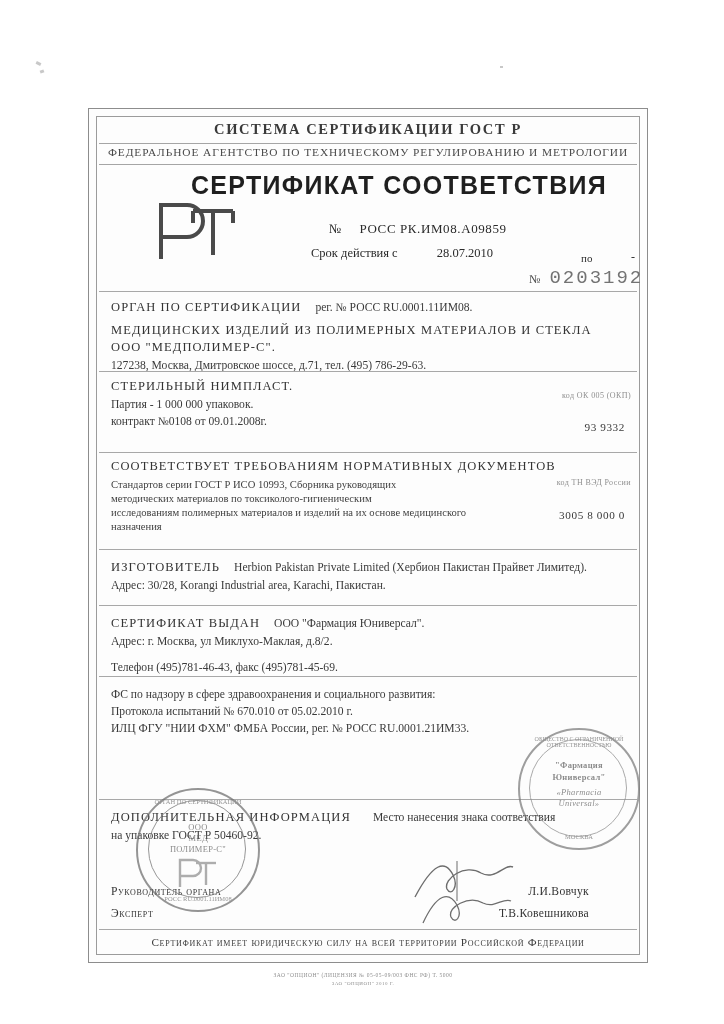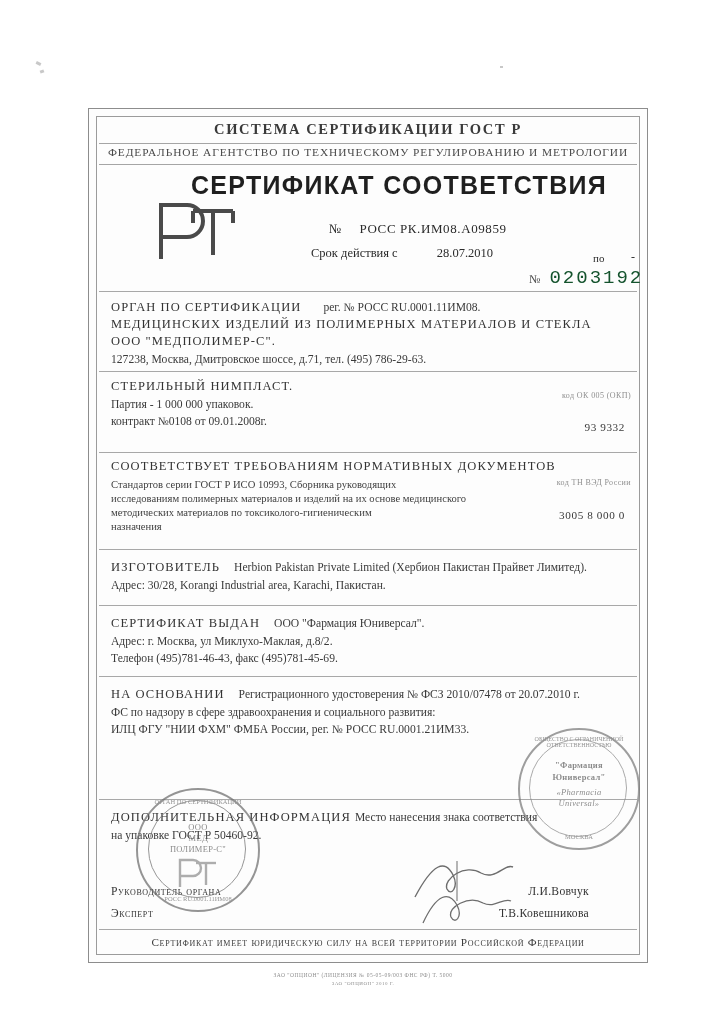--- a/index.html
+++ b/index.html
@@ -109,35 +109,35 @@
   .num-row .val { margin-left: 14px; letter-spacing: .6px; }
 
   .valid-row {
     position: absolute;
     top: 137px;
     left: 222px;
     font-size: 12.5px;
     width: 420px;
   }
   .valid-row .dt { margin-left: 36px; }
-  .valid-row .po { position: absolute; left: 282px; top: 6px; font-size: 11px; }
+  .valid-row .po { position: absolute; left: 270px; top: 6px; font-size: 11px; }
   .valid-row .dash { position: absolute; left: 320px; top: 4px; font-size: 12px; }
 
   .blank-no {
     position: absolute;
     top: 158px;
     left: 440px;
     font-size: 12px;
     color: #4a4a4a;
   }
   .blank-no .bignum {
     font-family: "Liberation Mono", monospace;
     font-size: 19px;
     letter-spacing: 2px;
-    color: #14532d;
+    color: #737373;
     margin-left: 6px;
   }
 
   .sec-rule {
     position: absolute;
     left: 10px; right: 10px;
     border-top: 1px solid #a8a8a8;
   }
 
   .block { position: absolute; left: 22px; right: 18px; }
@@ -305,79 +305,78 @@
 
   <div class="blank-no">
     <span>№</span>
     <span class="bignum">0203192</span>
   </div>
 
   <div class="sec-rule" style="top:182px;"></div>
 
   <div class="block" style="top:188px;">
     <div><span class="lbl-caps">ОРГАН ПО СЕРТИФИКАЦИИ</span>
-      <span class="txt" style="margin-left:18px;">рег. № РОСС RU.0001.11ИМ08.</span></div>
-    <div class="lbl-caps" style="margin-top:2px;">МЕДИЦИНСКИХ ИЗДЕЛИЙ ИЗ ПОЛИМЕРНЫХ МАТЕРИАЛОВ И СТЕКЛА</div>
+      <span class="txt" style="margin-left:10px;">рег. № РОСС RU.0001.11ИМ08.</span></div>
+    <div class="lbl-caps" style="margin-top:8px;">МЕДИЦИНСКИХ ИЗДЕЛИЙ ИЗ ПОЛИМЕРНЫХ МАТЕРИАЛОВ И СТЕКЛА</div>
     <div class="lbl-caps" style="margin-top:2px;">ООО "МЕДПОЛИМЕР-С".</div>
     <div class="txt" style="margin-top:3px;">127238, Москва, Дмитровское шоссе, д.71, тел. (495) 786-29-63.</div>
   </div>
 
   <div class="sec-rule" style="top:262px;"></div>
 
   <div class="block" style="top:268px;">
     <div class="lbl-caps" style="margin-top:2px;">СТЕРИЛЬНЫЙ НИМПЛАСТ.</div>
     <div class="txt" style="margin-top:3px;">Партия - 1 000 000 упаковок.</div>
     <div class="txt" style="margin-top:2px;">контракт №0108 от 09.01.2008г.</div>
   </div>
   <div class="right-note" style="top:282px;padding-left:48px;">код ОК 005 (ОКП)</div>
   <div class="right-val" style="top:312px;">93 9332</div>
 
   <div class="sec-rule" style="top:343px;"></div>
 
   <div class="block" style="top:350px;">
     <div class="lbl-caps">СООТВЕТСТВУЕТ ТРЕБОВАНИЯМ НОРМАТИВНЫХ ДОКУМЕНТОВ</div>
     <div class="txt-sm" style="margin-top:4px;">Стандартов серии ГОСТ Р ИСО 10993, Сборника руководящих</div>
+    <div class="txt-sm">методических материалов по токсиколого-гигиеническим</div>
     <div class="txt-sm">исследованиям полимерных материалов и изделий на их основе медицинского</div>
-    <div class="txt-sm">методических материалов по токсиколого-гигиеническим</div>
     <div class="txt-sm">назначения</div>
   </div>
   <div class="right-note" style="top:369px;">код ТН ВЭД России</div>
   <div class="right-val" style="top:400px;">3005 8 000 0</div>
 
   <div class="sec-rule" style="top:440px;"></div>
 
   <div class="block" style="top:448px;">
     <div><span class="lbl-caps">ИЗГОТОВИТЕЛЬ</span>
       <span class="txt" style="margin-left:10px;">Herbion Pakistan Private Limited (Хербион Пакистан Прайвет Лимитед).</span></div>
     <div class="txt" style="margin-top:3px;">Адрес: 30/28, Korangi Industrial area, Karachi, Пакистан.</div>
   </div>
 
   <div class="sec-rule" style="top:496px;"></div>
 
   <div class="block" style="top:504px;">
     <div><span class="lbl-caps">СЕРТИФИКАТ ВЫДАН</span>
       <span class="txt" style="margin-left:10px;">ООО "Фармация Юниверсал".</span></div>
     <div class="txt" style="margin-top:3px;">Адрес: г. Москва, ул Миклухо-Маклая, д.8/2.</div>
-    <div class="txt" style="margin-top:2px;">Телефон (495)781-46-43, факс (495)781-45-69.</div>
+    <div class="txt" style="margin-top:11px;">Телефон (495)781-46-43, факс (495)781-45-69.</div>
   </div>
 
   <div class="sec-rule" style="top:567px;"></div>
 
   <div class="block" style="top:575px;">
-    <div><span class="lbl-caps">НА ОСНОВАНИИ</span>
-      <span class="txt" style="margin-left:10px;">Регистрационного удостоверения № ФСЗ 2010/07478 от 20.07.2010 г.</span></div>
     <div class="txt" style="margin-top:3px;">ФС по надзору в сфере здравоохранения и социального развития:</div>
+    <div class="txt" style="margin-top:2px;">Протокола испытаний № 670.010 от 05.02.2010 г.</div>
     <div class="txt" style="margin-top:2px;">ИЛЦ ФГУ "НИИ ФХМ" ФМБА России, рег. № РОСС RU.0001.21ИМ33.</div>
   </div>
 
   <div class="sec-rule" style="top:690px;"></div>
 
   <div class="block" style="top:698px;">
     <div><span class="lbl-caps">ДОПОЛНИТЕЛЬНАЯ ИНФОРМАЦИЯ</span>
-      <span class="txt" style="margin-left:0;">Место нанесения знака соответствия</span></div>
+      <span class="txt" style="margin-left:18px;">Место нанесения знака соответствия</span></div>
     <div class="txt" style="margin-top:3px;">на упаковке ГОСТ Р 50460-92.</div>
   </div>
 
   <div class="sign-row" style="top:776px;">
     <span class="role">Руководитель органа</span>
     <span class="name">Л.И.Вовчук</span>
   </div>
   <div class="sign-row" style="top:798px;">
     <span class="role">Эксперт</span>
     <span class="name">Т.В.Ковешникова</span>

